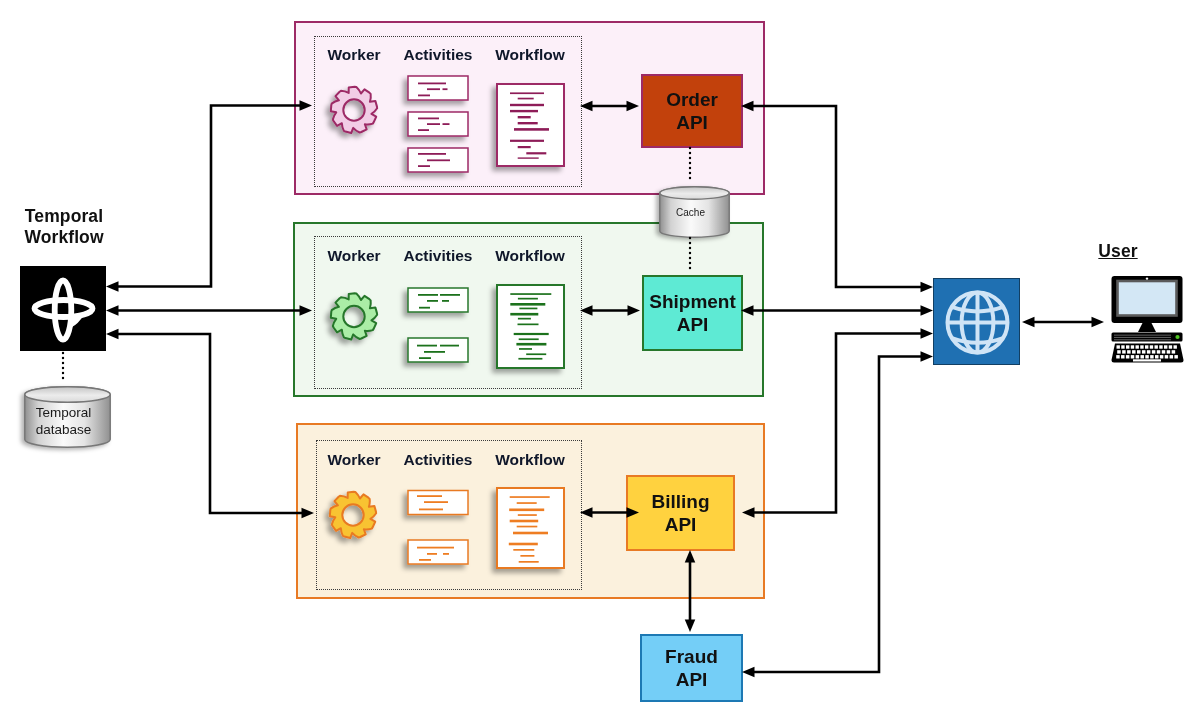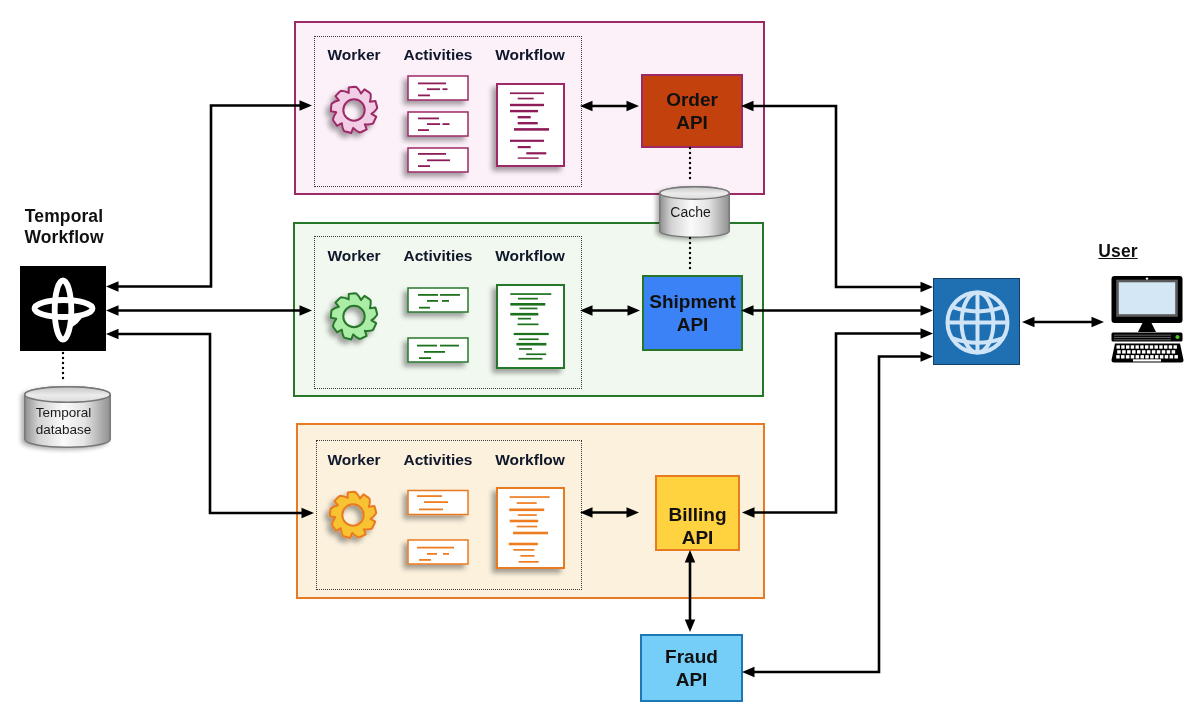--- a/index.html
+++ b/index.html
@@ -145,21 +145,21 @@
           </linearGradient>
           <linearGradient id="cagt" x1="0" y1="0" x2="0" y2="1">
             <stop offset="0" stop-color="#c4c4c4"></stop>
             <stop offset="0.55" stop-color="#ececec"></stop>
             <stop offset="1" stop-color="#d9d9d9"></stop>
           </linearGradient>
         </defs>
         <path d="M0.8,7 L0.8,45 A34.7,6.2 0 0 0 70.2,45 L70.2,7 A34.7,6.2 0 0 0 0.8,7 Z" fill="url(#cagb)" stroke="#777777" stroke-width="1.5"></path>
         <ellipse cx="35.5" cy="7" rx="34.7" ry="6.2" fill="url(#cagt)" stroke="#777777" stroke-width="1.5"></ellipse>
       </svg></div>
-  <div class="cyl-label" style="left:690.5px;top:212px;font-size:14px;">Cache</div>
+  <div class="cyl-label" style="left:690.5px;top:212px;font-size:10px;">Cache</div>
 
   <div class="group" id="group-0" style="left: 294px; top: 21px; width: 471px; height: 174px; border: 2.5px solid rgb(157, 42, 102); background: rgb(252, 240, 249);">
     <div class="dotted-area" style="left: 18px; top: 13px; width: 268px; height: 151px;"></div>
     <div class="col-label lbl-worker" style="left: 58px; top: 32px;">Worker</div>
     <div class="col-label lbl-activities" style="left: 142px; top: 32px;">Activities</div>
     <div class="col-label lbl-workflow" style="left: 234px; top: 32px;">Workflow</div>
     <svg class="group-art" width="471" height="174" viewBox="294 21 471 174">
         <defs>
           <filter id="sh0" x="-60%" y="-60%" width="220%" height="220%">
             <feDropShadow dx="-4" dy="4" stdDeviation="2.8" flood-color="#000" flood-opacity="0.35"></feDropShadow>
@@ -243,21 +243,21 @@
           <rect x="515.9" y="315.8" width="13" height="1.7" fill="#1d721d"></rect>
           <rect x="515.5" y="321.5" width="21" height="1.7" fill="#1d721d"></rect>
           <rect x="511.7" y="330.9" width="35" height="2.2" fill="#1d721d"></rect>
           <rect x="516.7" y="336.4" width="20" height="1.7" fill="#1d721d"></rect>
           <rect x="514.4" y="340.9" width="30" height="2.6" fill="#1d721d"></rect>
           <rect x="517" y="346.1" width="13" height="1.7" fill="#1d721d"></rect>
           <rect x="524.2" y="351.4" width="20" height="1.7" fill="#1d721d"></rect>
           <rect x="516.4" y="355.9" width="24" height="1.7" fill="#1d721d"></rect>
         </g>
       </svg>
-    <div class="api-box" style="left: 347px; top: 51px; width: 101px; height: 76px; background: #3b82f6; border: 2px solid rgb(39, 119, 43);">
+    <div class="api-box" style="left: 347px; top: 51px; width: 101px; height: 76px; background: #5eead4; border: 2px solid rgb(39, 119, 43);">
       <div>Shipment</div>
       <div>API</div>
     </div>
   </div>
   <div class="group" id="group-2" style="left: 296px; top: 423px; width: 469px; height: 176px; border: 2.5px solid rgb(232, 122, 36); background: rgb(251, 241, 221);">
     <div class="dotted-area" style="left: 18px; top: 15px; width: 266px; height: 150px;"></div>
     <div class="col-label lbl-worker" style="left: 56px; top: 35px;">Worker</div>
     <div class="col-label lbl-activities" style="left: 140px; top: 35px;">Activities</div>
     <div class="col-label lbl-workflow" style="left: 232px; top: 35px;">Workflow</div>
     <svg class="group-art" width="469" height="176" viewBox="296 423 469 176">
@@ -288,21 +288,21 @@
           <rect x="515.8" y="512.2" width="19" height="1.7" fill="#ee7d22"></rect>
           <rect x="507.7" y="517.7" width="28.5" height="2.6" fill="#ee7d22"></rect>
           <rect x="514.7" y="523.7" width="20.6" height="1.7" fill="#ee7d22"></rect>
           <rect x="511" y="529.7" width="35" height="2.6" fill="#ee7d22"></rect>
           <rect x="506.8" y="540.7" width="29" height="2.6" fill="#ee7d22"></rect>
           <rect x="511.3" y="547" width="21" height="1.7" fill="#ee7d22"></rect>
           <rect x="518.4" y="553" width="14" height="1.7" fill="#ee7d22"></rect>
           <rect x="516.7" y="559" width="20" height="1.7" fill="#ee7d22"></rect>
         </g>
       </svg>
-    <div class="api-box" style="left: 357px; top: 50px; width: 85px; height: 76px; background: rgb(255, 210, 63); border: 2px solid rgb(232, 122, 36); justify-content: flex-end;">
+    <div class="api-box" style="left: 328px; top: 50px; width: 109px; height: 76px; background: rgb(255, 210, 63); border: 2px solid rgb(232, 122, 36);">
       <div>Billing</div>
       <div>API</div>
     </div>
   </div>
 
   <div class="api-box" id="fraud-box" style="left: 640px; top: 634px; width: 103px; height: 68px; background: rgb(116, 206, 247); border: 2px solid rgb(29, 121, 180);">
     <div>Fraud</div>
     <div>API</div>
   </div>
 

